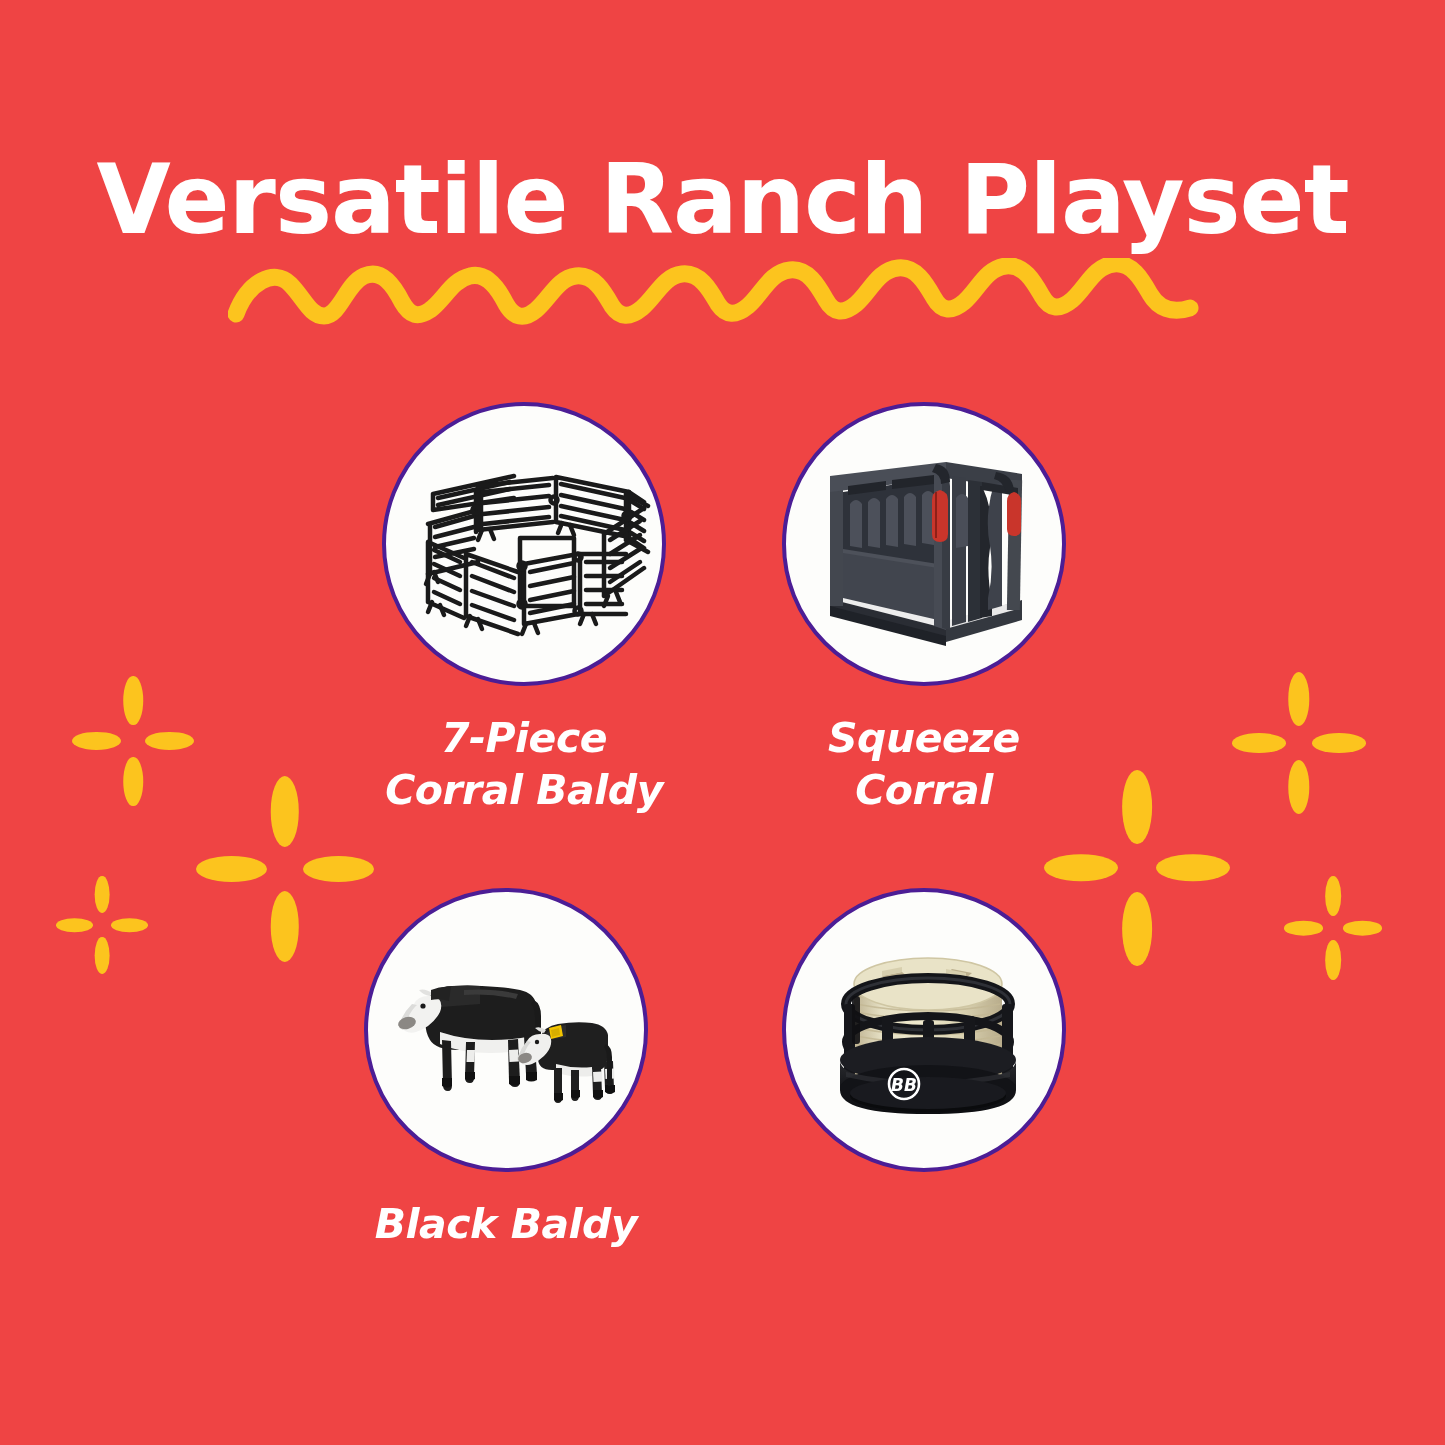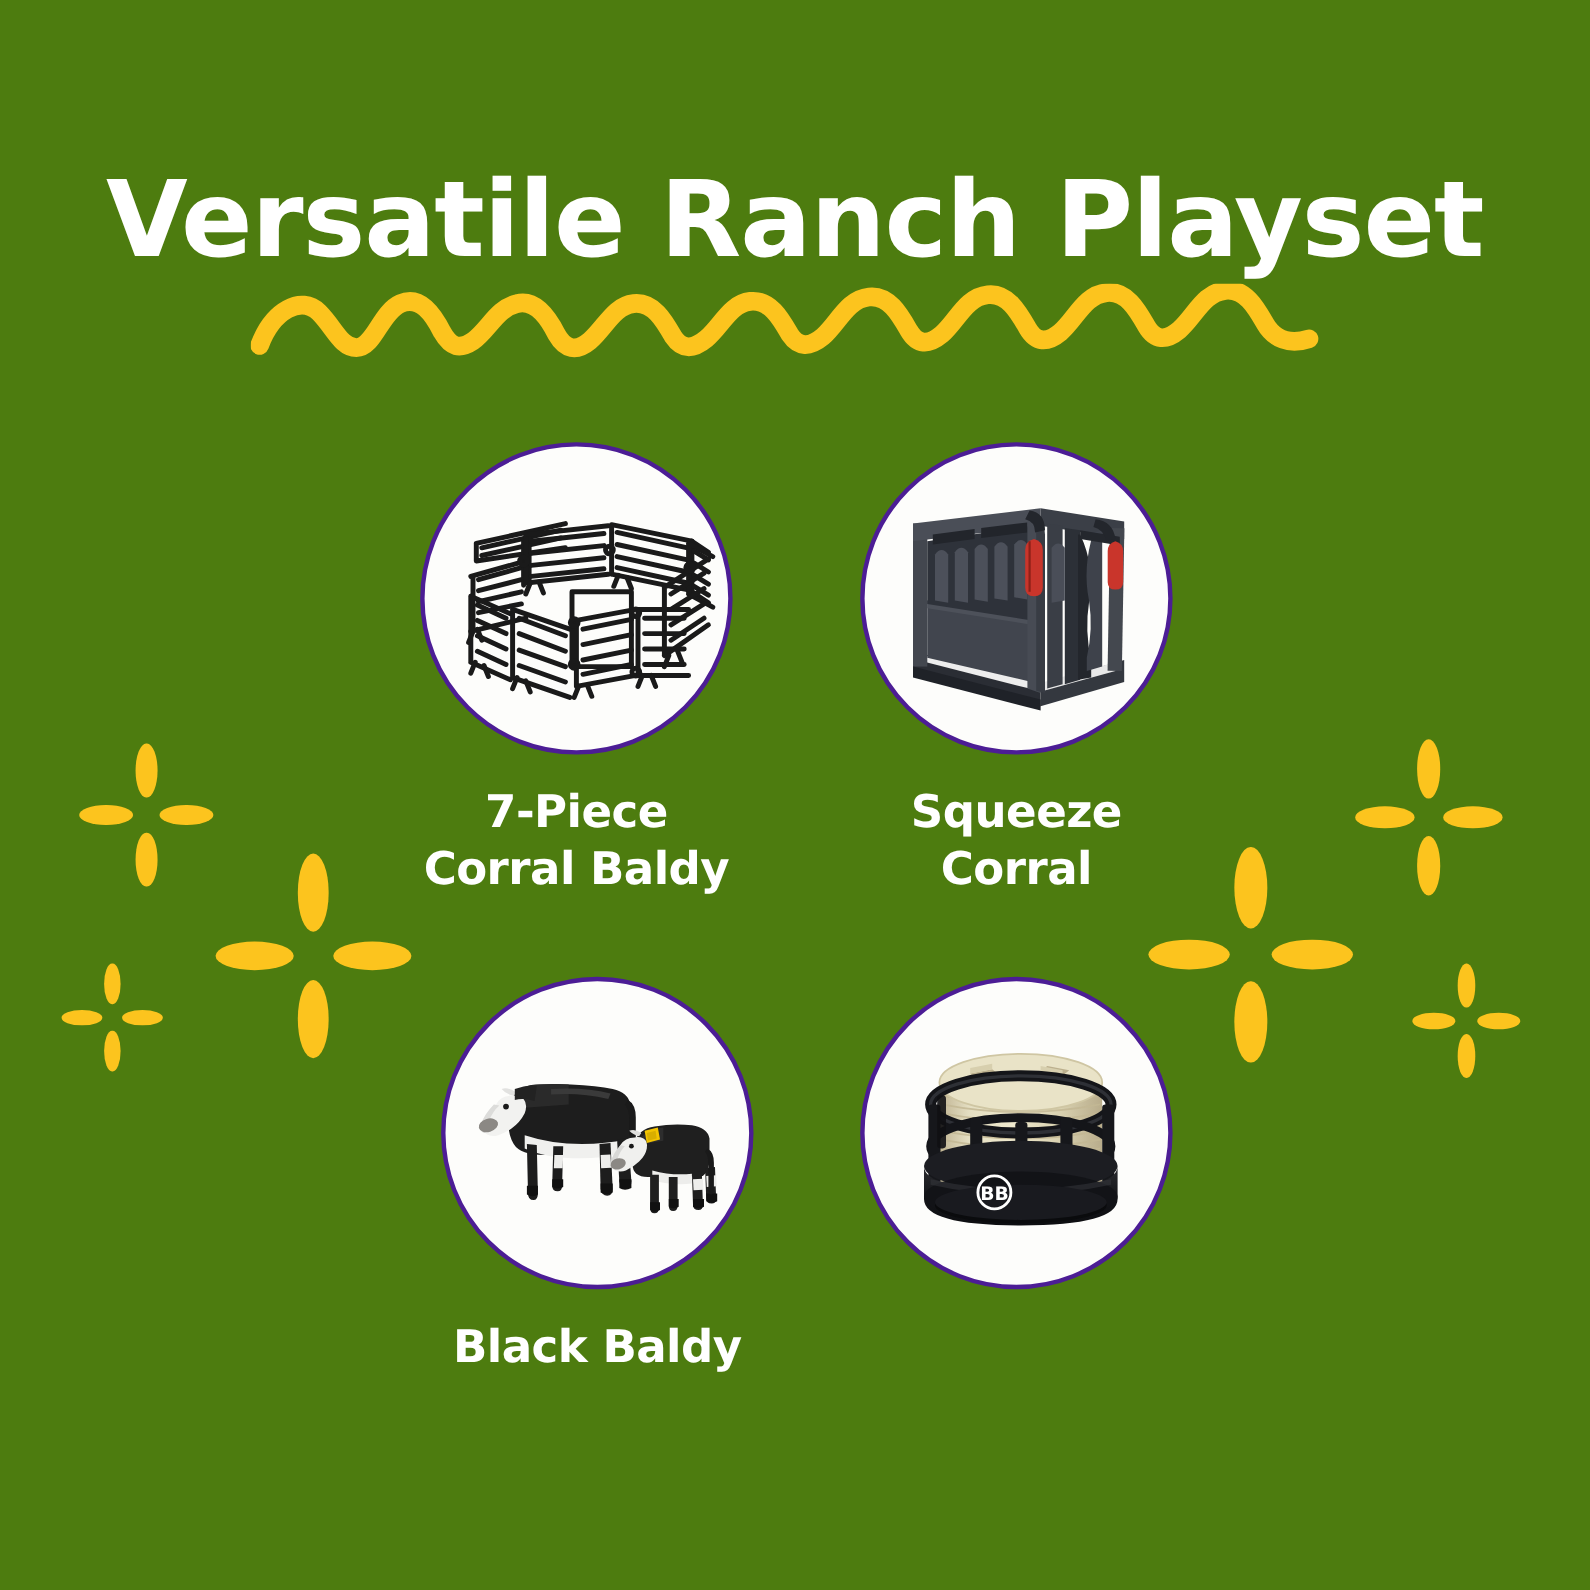--- a/index.html
+++ b/index.html
@@ -9,21 +9,21 @@
   body {
     width: 1445px;
     height: 1445px;
     overflow: hidden;
     font-family: "Liberation Sans", sans-serif;
   }
   #poster {
     position: relative;
     width: 1445px;
     height: 1445px;
-    background: #4d7c0f;
+    background: #ef4444;
     overflow: hidden;
   }
 
   
   #title {
     position: absolute;
     left: 0;
     top: 148px;
     width: 1445px;
     text-align: center;
@@ -42,20 +42,21 @@
     top: 258px;
     width: 990px;
     height: 70px;
   }
 
   
   .feature {
     position: absolute;
     width: 340px;
     text-align: center;
+    font-style: italic;
   }
   .circle {
     position: relative;
     width: 284px;
     height: 284px;
     margin: 0 auto;
     border-radius: 50%;
     background: #FDFDFB;
     border: 4px solid #4c1d95;
     box-sizing: border-box;
@@ -66,21 +67,21 @@
     color: #FFFFFF;
     font-family: "DejaVu Sans", sans-serif;
     font-weight: bold;
     font-size: 41px;
     line-height: 52px;
     letter-spacing: -0.5px;
   }
 
   #f1 { left: 354px; top: 402px; }
   #f2 { left: 754px; top: 402px; }
-  #f3 { left: 373px; top: 888px; }
+  #f3 { left: 336px; top: 888px; }
   #f4 { left: 754px; top: 888px; }
 
   .art { position: absolute; left: 0; top: 0; width: 284px; height: 284px; }
 
   
   .sparkle { position: absolute; }
   .sparkle span {
     position: absolute;
     background: #FCC41E;
     border-radius: 50%;

